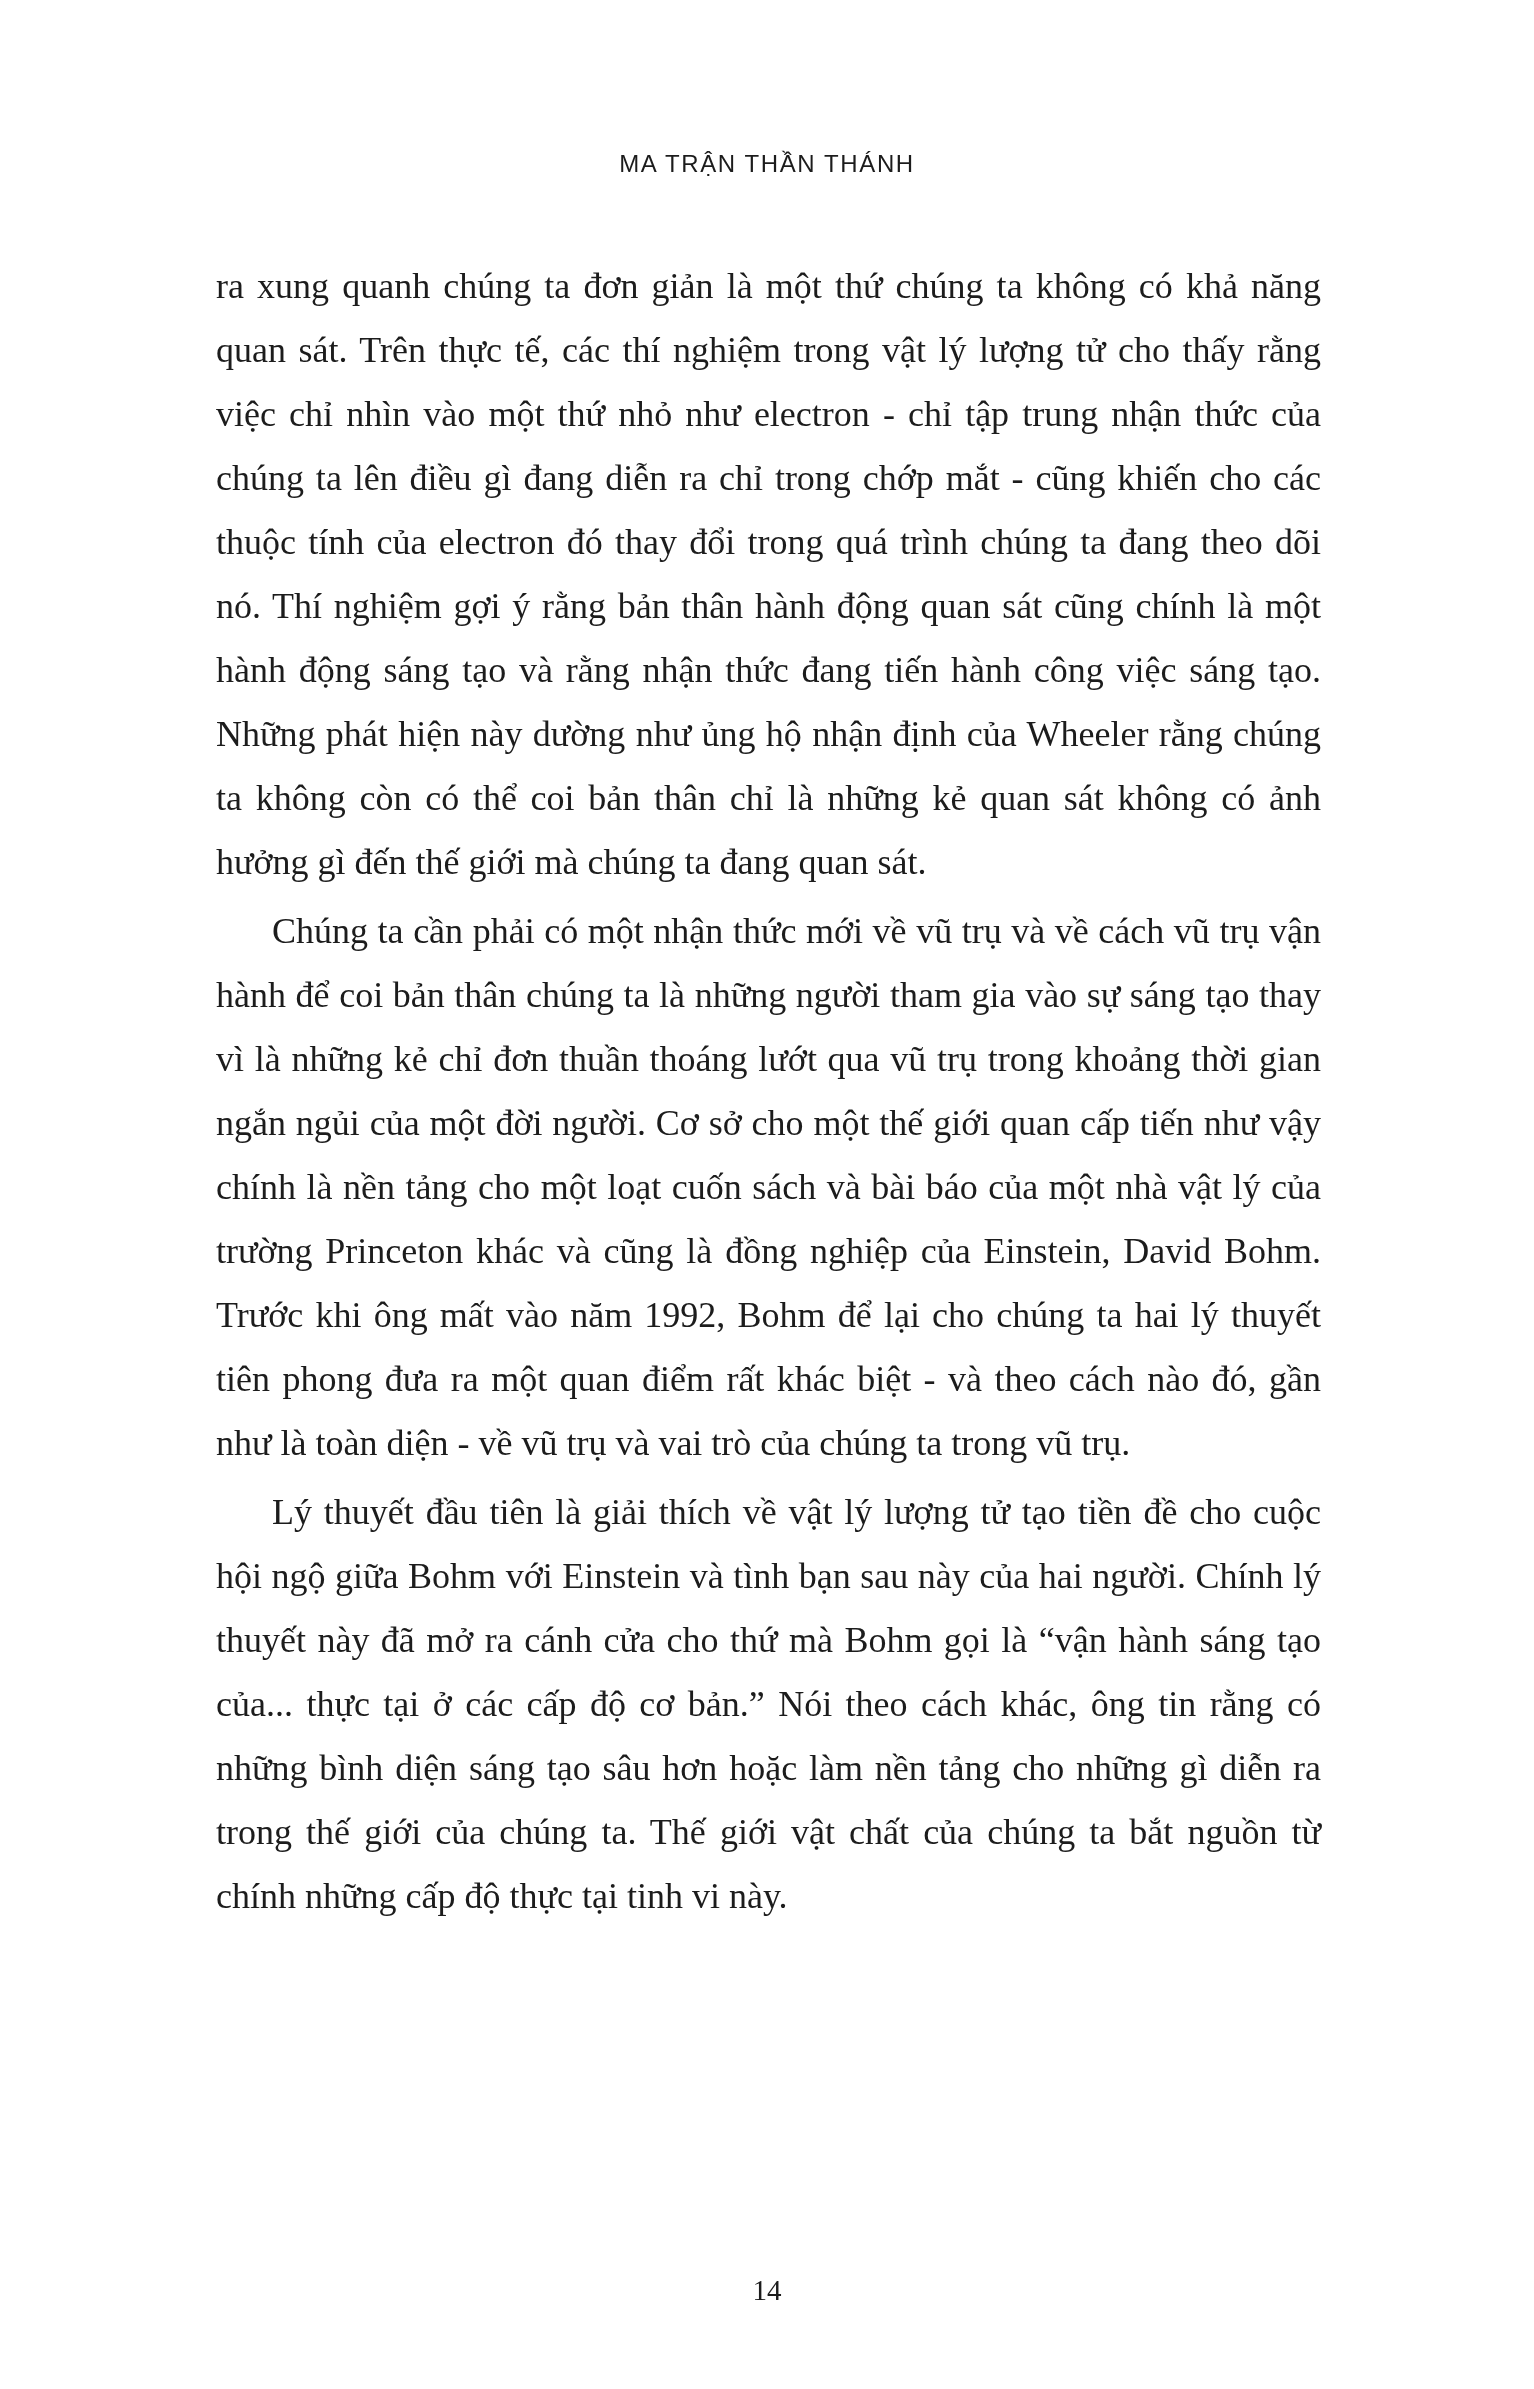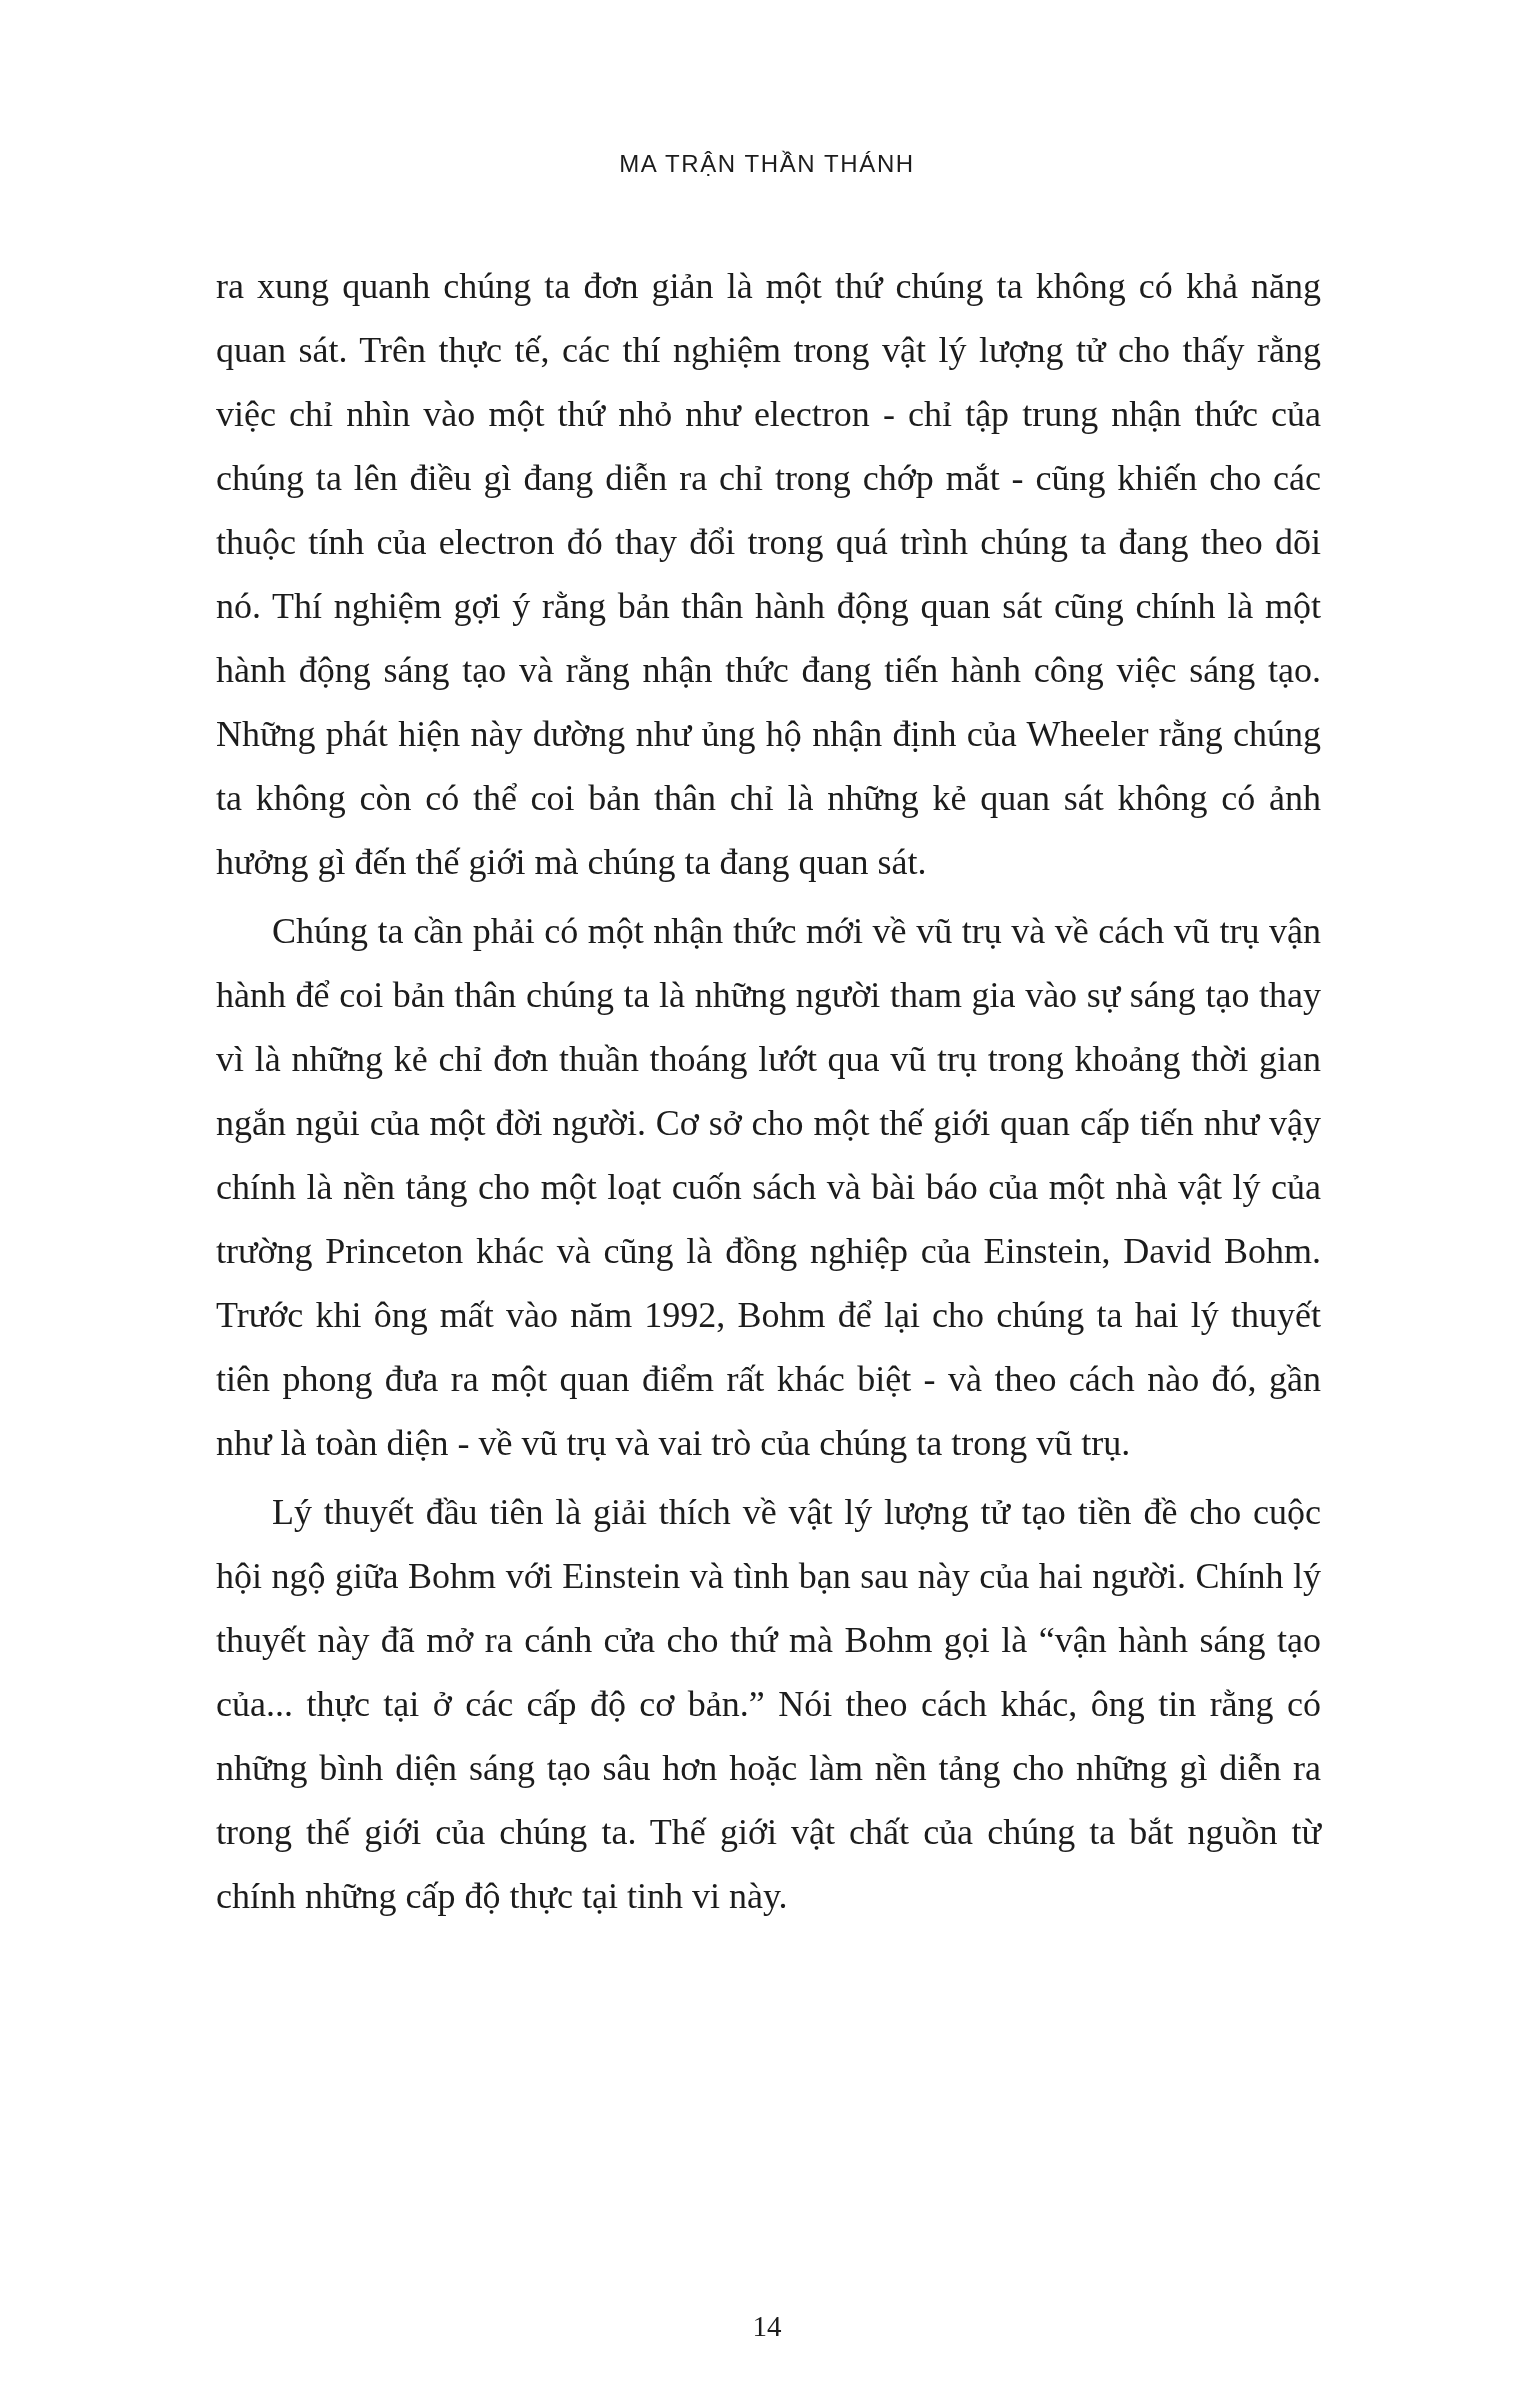--- a/index.html
+++ b/index.html
@@ -48,21 +48,20 @@
     text-indent: 56px;
   }
   .folio {
     position: absolute;
     top: 2274px;
     left: 0;
     width: 100%;
     text-align: center;
     font-size: 29px;
     color: #1c1c1c;
-    margin-top: 36px;
   }
 </style>
 </head>
 <body>
 
 <div class="page">
 
   <div class="running-head">MA TRẬN THẦN THÁNH</div>
 
   <div class="body-text">

